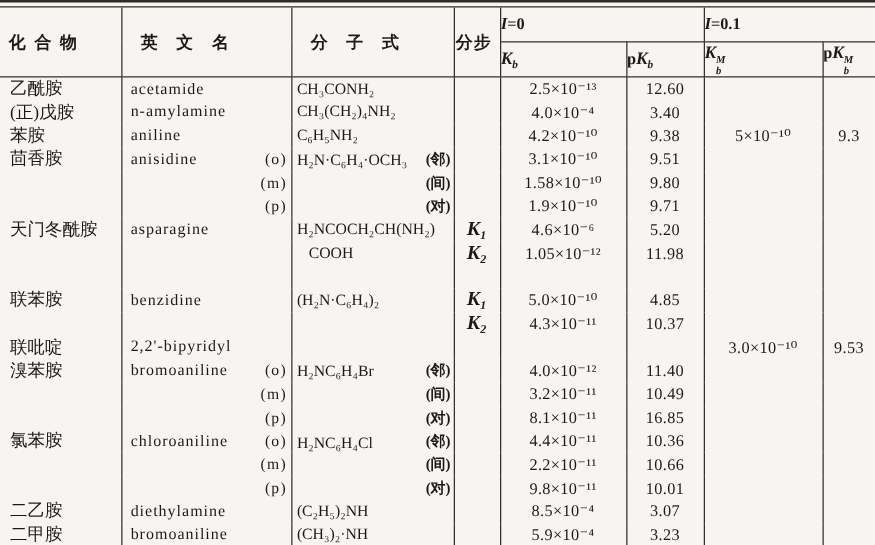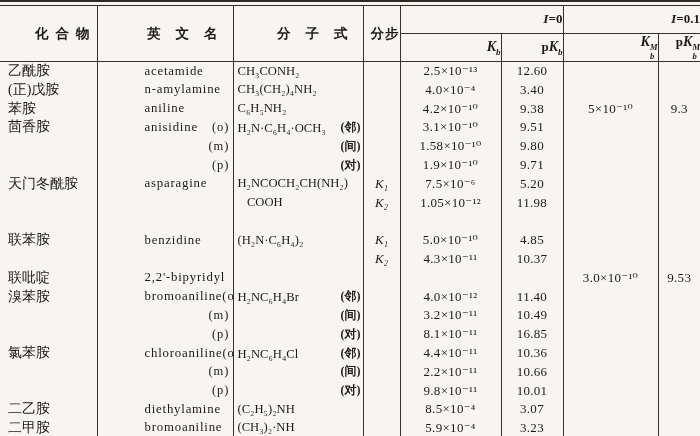--- a/index.html
+++ b/index.html
@@ -11,44 +11,44 @@
   .sheet{width:700px;height:436px;}
   .dbl-rule{height:3px;border-top:2px solid #2e2a24;border-bottom:1px solid #2e2a24;}
   table{
     width:700px;border-collapse:collapse;table-layout:fixed;
     font-size:13px;
   }
   col.c1{width:97px}col.c2{width:136px}col.c3{width:130px}col.c4{width:37px}
   col.c5{width:101px}col.c6{width:62px}col.c7{width:95px}col.c8{width:42px}
   th,td{padding:0;margin:0;overflow:hidden;white-space:nowrap;font-weight:normal;}
   th:not(:last-child),td:not(:last-child){border-right:1px solid #35302a;}
-  thead th{border-bottom:1px solid #35302a;vertical-align:middle;text-align:right;}
+  thead th{border-bottom:1px solid #35302a;vertical-align:middle;text-align:left;}
   thead tr.h1{height:27px}
   thead tr.h2{height:26px}
   tbody tr{height:18.8px}
   tbody tr:last-child td{border-bottom:2px solid #2e2a24;}
   .cjk{letter-spacing:7px;padding-left:7px;font-weight:600;font-size:13.5px;font-family:Liberation Mono, monospace;}
   .cjk.wide{letter-spacing:15px;padding-left:15px;}
   .cjk.tight{letter-spacing:1px;padding-left:1px;}
   .ivar{font-style:italic;font-weight:600;font-size:13.5px;font-family:"Liberation Serif","DejaVu Serif",serif;}
   .kvar{font-style:italic;font-weight:600;font-size:14px;}
   .eq{font-weight:600;font-size:13px;}
   sub.sb{font-size:9px;font-style:italic;font-weight:600;}
   .supsub{display:inline-flex;flex-direction:column;align-items:flex-start;
           font-size:8.5px;line-height:1.1;vertical-align:-4px;font-style:italic;font-weight:600;}
   .c-compound{text-align:left;padding-left:8px;font-weight:400;font-size:14px;}
   .c-english{text-align:left;}
   .engwrap{display:flex;justify-content:space-between;align-items:center;padding-left:7px;padding-right:3px;}
-  .en{letter-spacing:0.8px;font-size:12.8px;margin-left:40px;}
+  .en{letter-spacing:0.8px;font-size:12.8px;}
   .iso{font-size:12.5px;letter-spacing:1px;}
   .fmwrap{display:flex;justify-content:space-between;align-items:flex-end;padding-left:4px;padding-right:2px;}
   .fm{white-space:pre;font-size:12.6px;}
   .pos{font-size:12px;font-weight:600;}
   .c-step{text-align:center;}
-  .stepval{font-style:italic;font-weight:400;font-size:13px;}
+  .stepval{font-style:italic;font-weight:700;font-size:16px;}
   .c-num{text-align:center;letter-spacing:0.3px;font-size:13px;}
 </style>
 </head>
 <body>
 
 <div class="sheet">
   <div class="dbl-rule"></div>
 
   <table>
     <colgroup>
@@ -212,21 +212,21 @@
               <span class="iso"></span>
             </span>
           </td>
     <td>
             <span class="fmwrap">
               <span class="fm">H₂NCOCH₂CH(NH₂)</span>
               <span class="pos"></span>
             </span>
           </td>
     <td class="c-step"><span class="stepval">K₁</span></td>
-    <td class="c-num"><span>7.5×10⁻⁶</span></td>
+    <td class="c-num"><span>4.6×10⁻⁶</span></td>
     <td class="c-num"><span>5.20</span></td>
     <td class="c-num"><span></span></td>
     <td class="c-num"><span></span></td>
   </tr>
         <tr>
     <td class="c-compound"><span></span></td>
     <td class="c-english">
             <span class="engwrap">
               <span class="en"></span>
               <span class="iso"></span>

